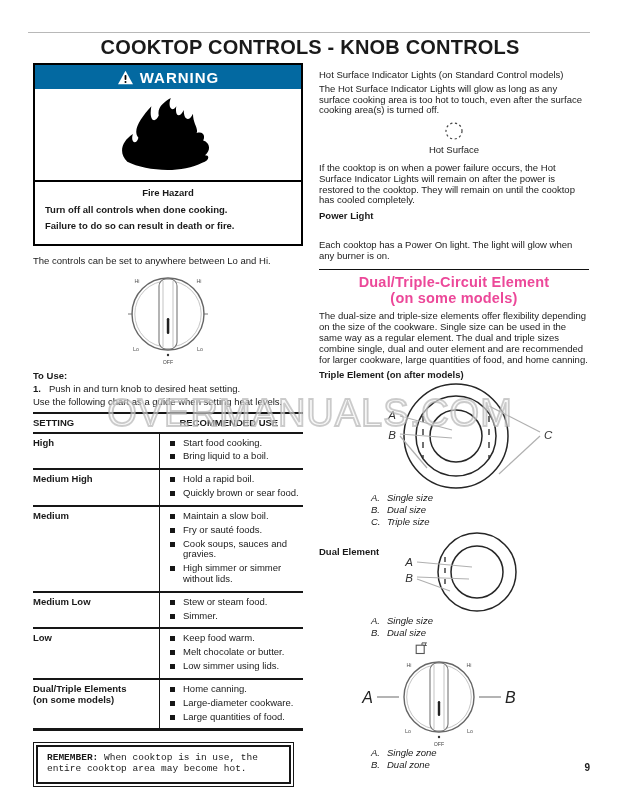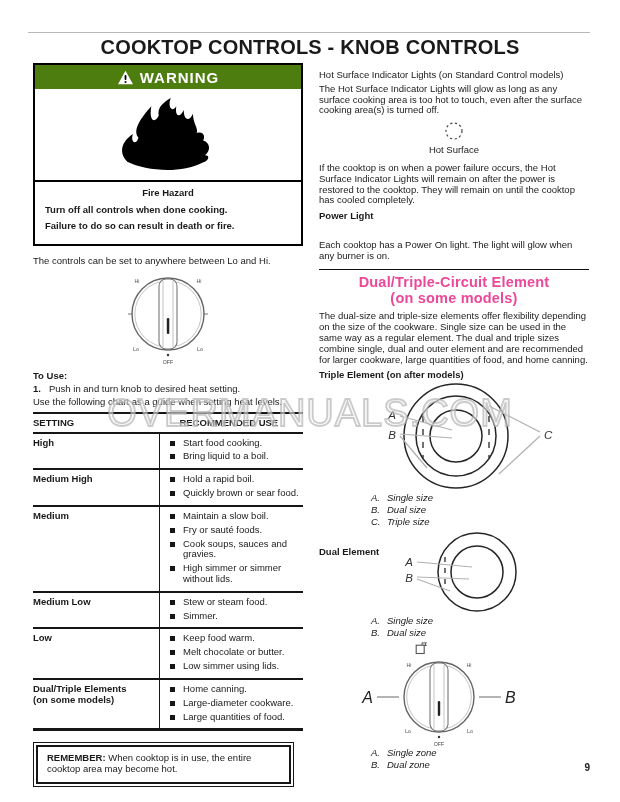--- a/index.html
+++ b/index.html
@@ -8,21 +8,21 @@
 
   .top-rule { position:absolute; left:28px; top:32px; width:562px; height:1px; background:#b8b8b8; }
   .page-title { position:absolute; top:36px; left:0; width:100%; text-align:center;
                 font-size:20px; font-weight:bold; letter-spacing:0.2px; }
 
   .columns { position:absolute; top:63px; left:33px; width:556px; display:flex; gap:16px; }
   .col { width:270px; font-size:9.5px; line-height:1.14; }
 
   
   .warning-box { border:2px solid #000; margin-bottom:10px; }
-  .warning-header { background:#4d7c0f; color:#fff; text-align:center; padding:4px 0 3px;
+  .warning-header { background:#0369a1; color:#fff; text-align:center; padding:4px 0 3px;
                     font-size:15px; font-weight:bold; letter-spacing:1px;
                     display:flex; align-items:center; justify-content:center; gap:6px; }
   .warning-flame { text-align:center; padding:8px 0 6px; border-bottom:2px solid #000; }
   .warning-text { padding:6px 10px 8px; font-weight:bold; font-size:9.5px; }
   .fire-hazard { text-align:center; margin-bottom:6px; }
   .warning-line { margin-bottom:5px; }
 
   .intro { margin:2px 0 4px; }
 
   .knob-wrap { text-align:center; margin:2px 0 4px; }
@@ -39,21 +39,21 @@
   table.settings tr.hdr { border-bottom:2px solid #161616; }
   table.settings tr.row { border-top:2px solid #161616; }
   table.settings tr.row:first-of-type { border-top:none; }
   td.setting { width:122px; border-right:1px solid #161616; font-weight:bold;
                vertical-align:top; padding:4px 4px 3px 0; }
   td.uses { vertical-align:top; padding:2px 0 3px 8px; }
   .use-item { display:flex; margin:2px 0 3px; }
   .sq { width:5px; height:5px; background:#161616; margin:3px 8px 0 2px; flex:none; }
 
   .remember { margin:14px 12px 0 3px; border:2px solid #161616; outline:1px solid #161616;
-              outline-offset:2px; padding:6px 9px 7px; }
+              outline-offset:2px; padding:6px 9px 7px;font-family:Liberation Mono, monospace; }
   .remember b { font-weight:bold; }
 
   
   .hs-heading { margin:7px 0 3px; }
   .rc p { margin:0 0 5px; }
   .hot-surface-block { text-align:center; margin:4px 0 7px; }
   .hot-surface-caption { margin-top:1px; }
   .power-heading { font-weight:bold; margin:1px 0 18px; }
   .section-rule { border:none; border-top:1.5px solid #111; margin:7px 0 4px; }
   .section-heading { text-align:center; color:#ec4899; font-weight:bold; font-size:14.5px;

